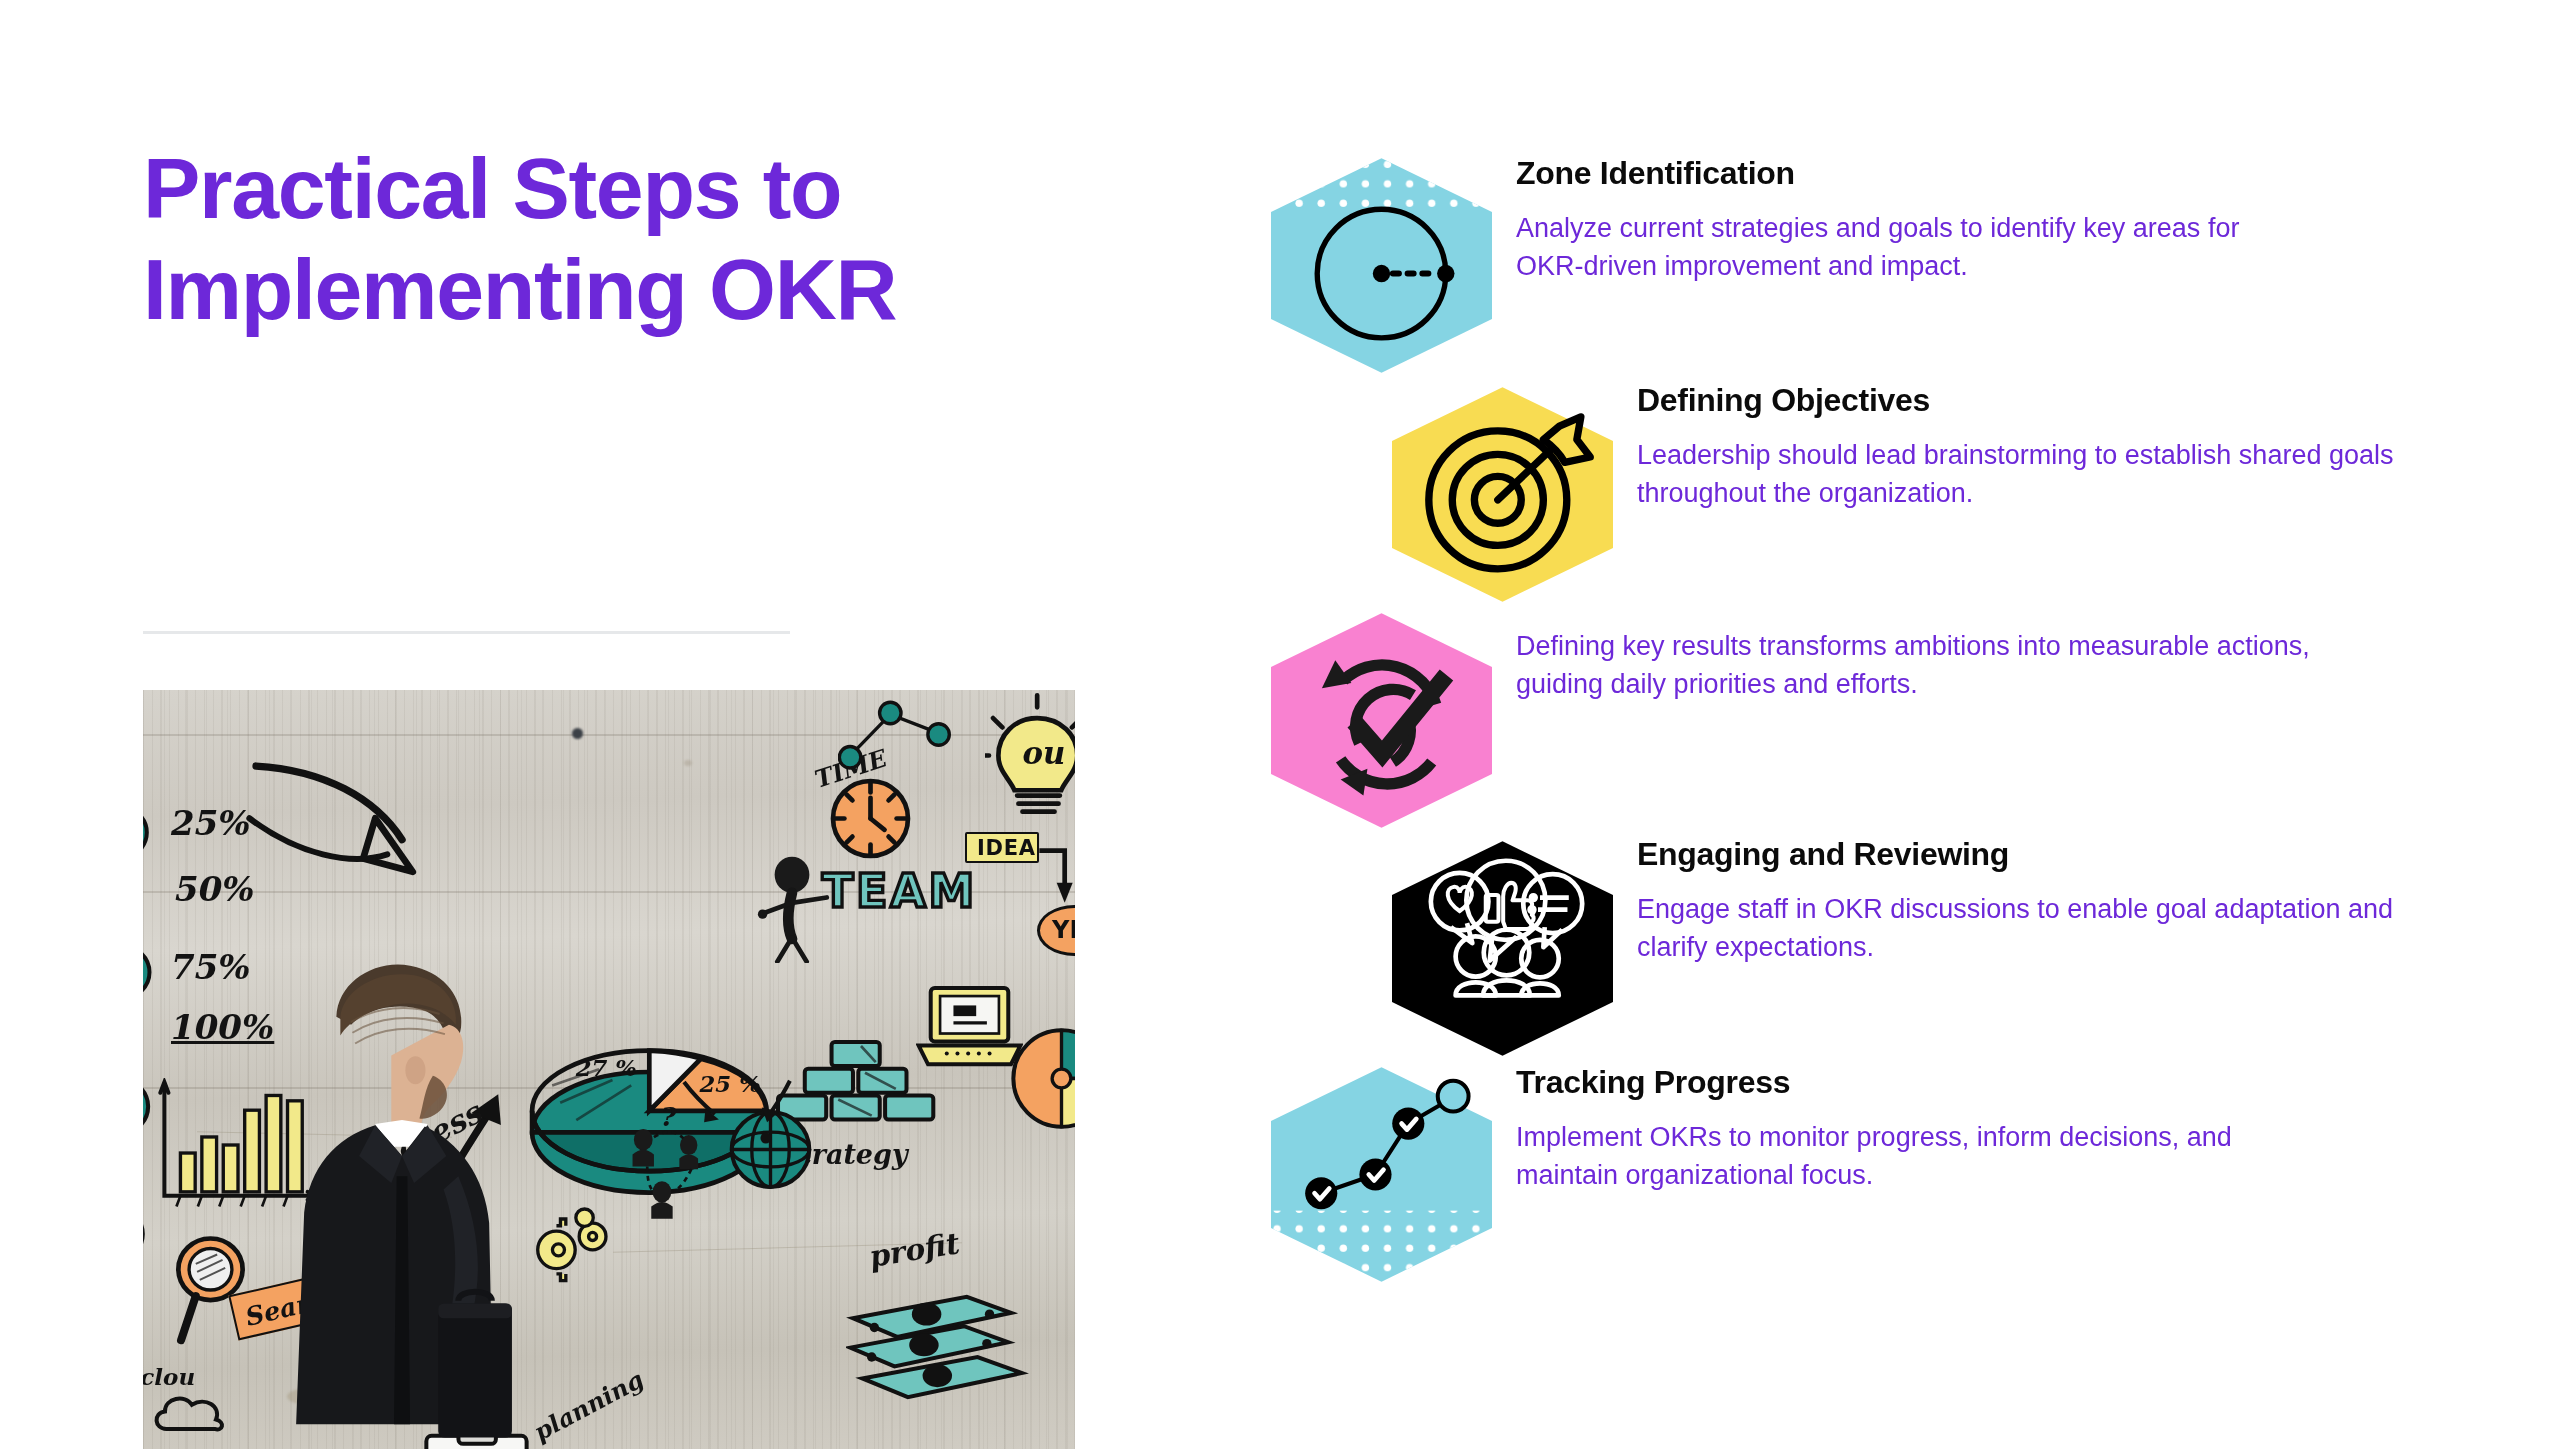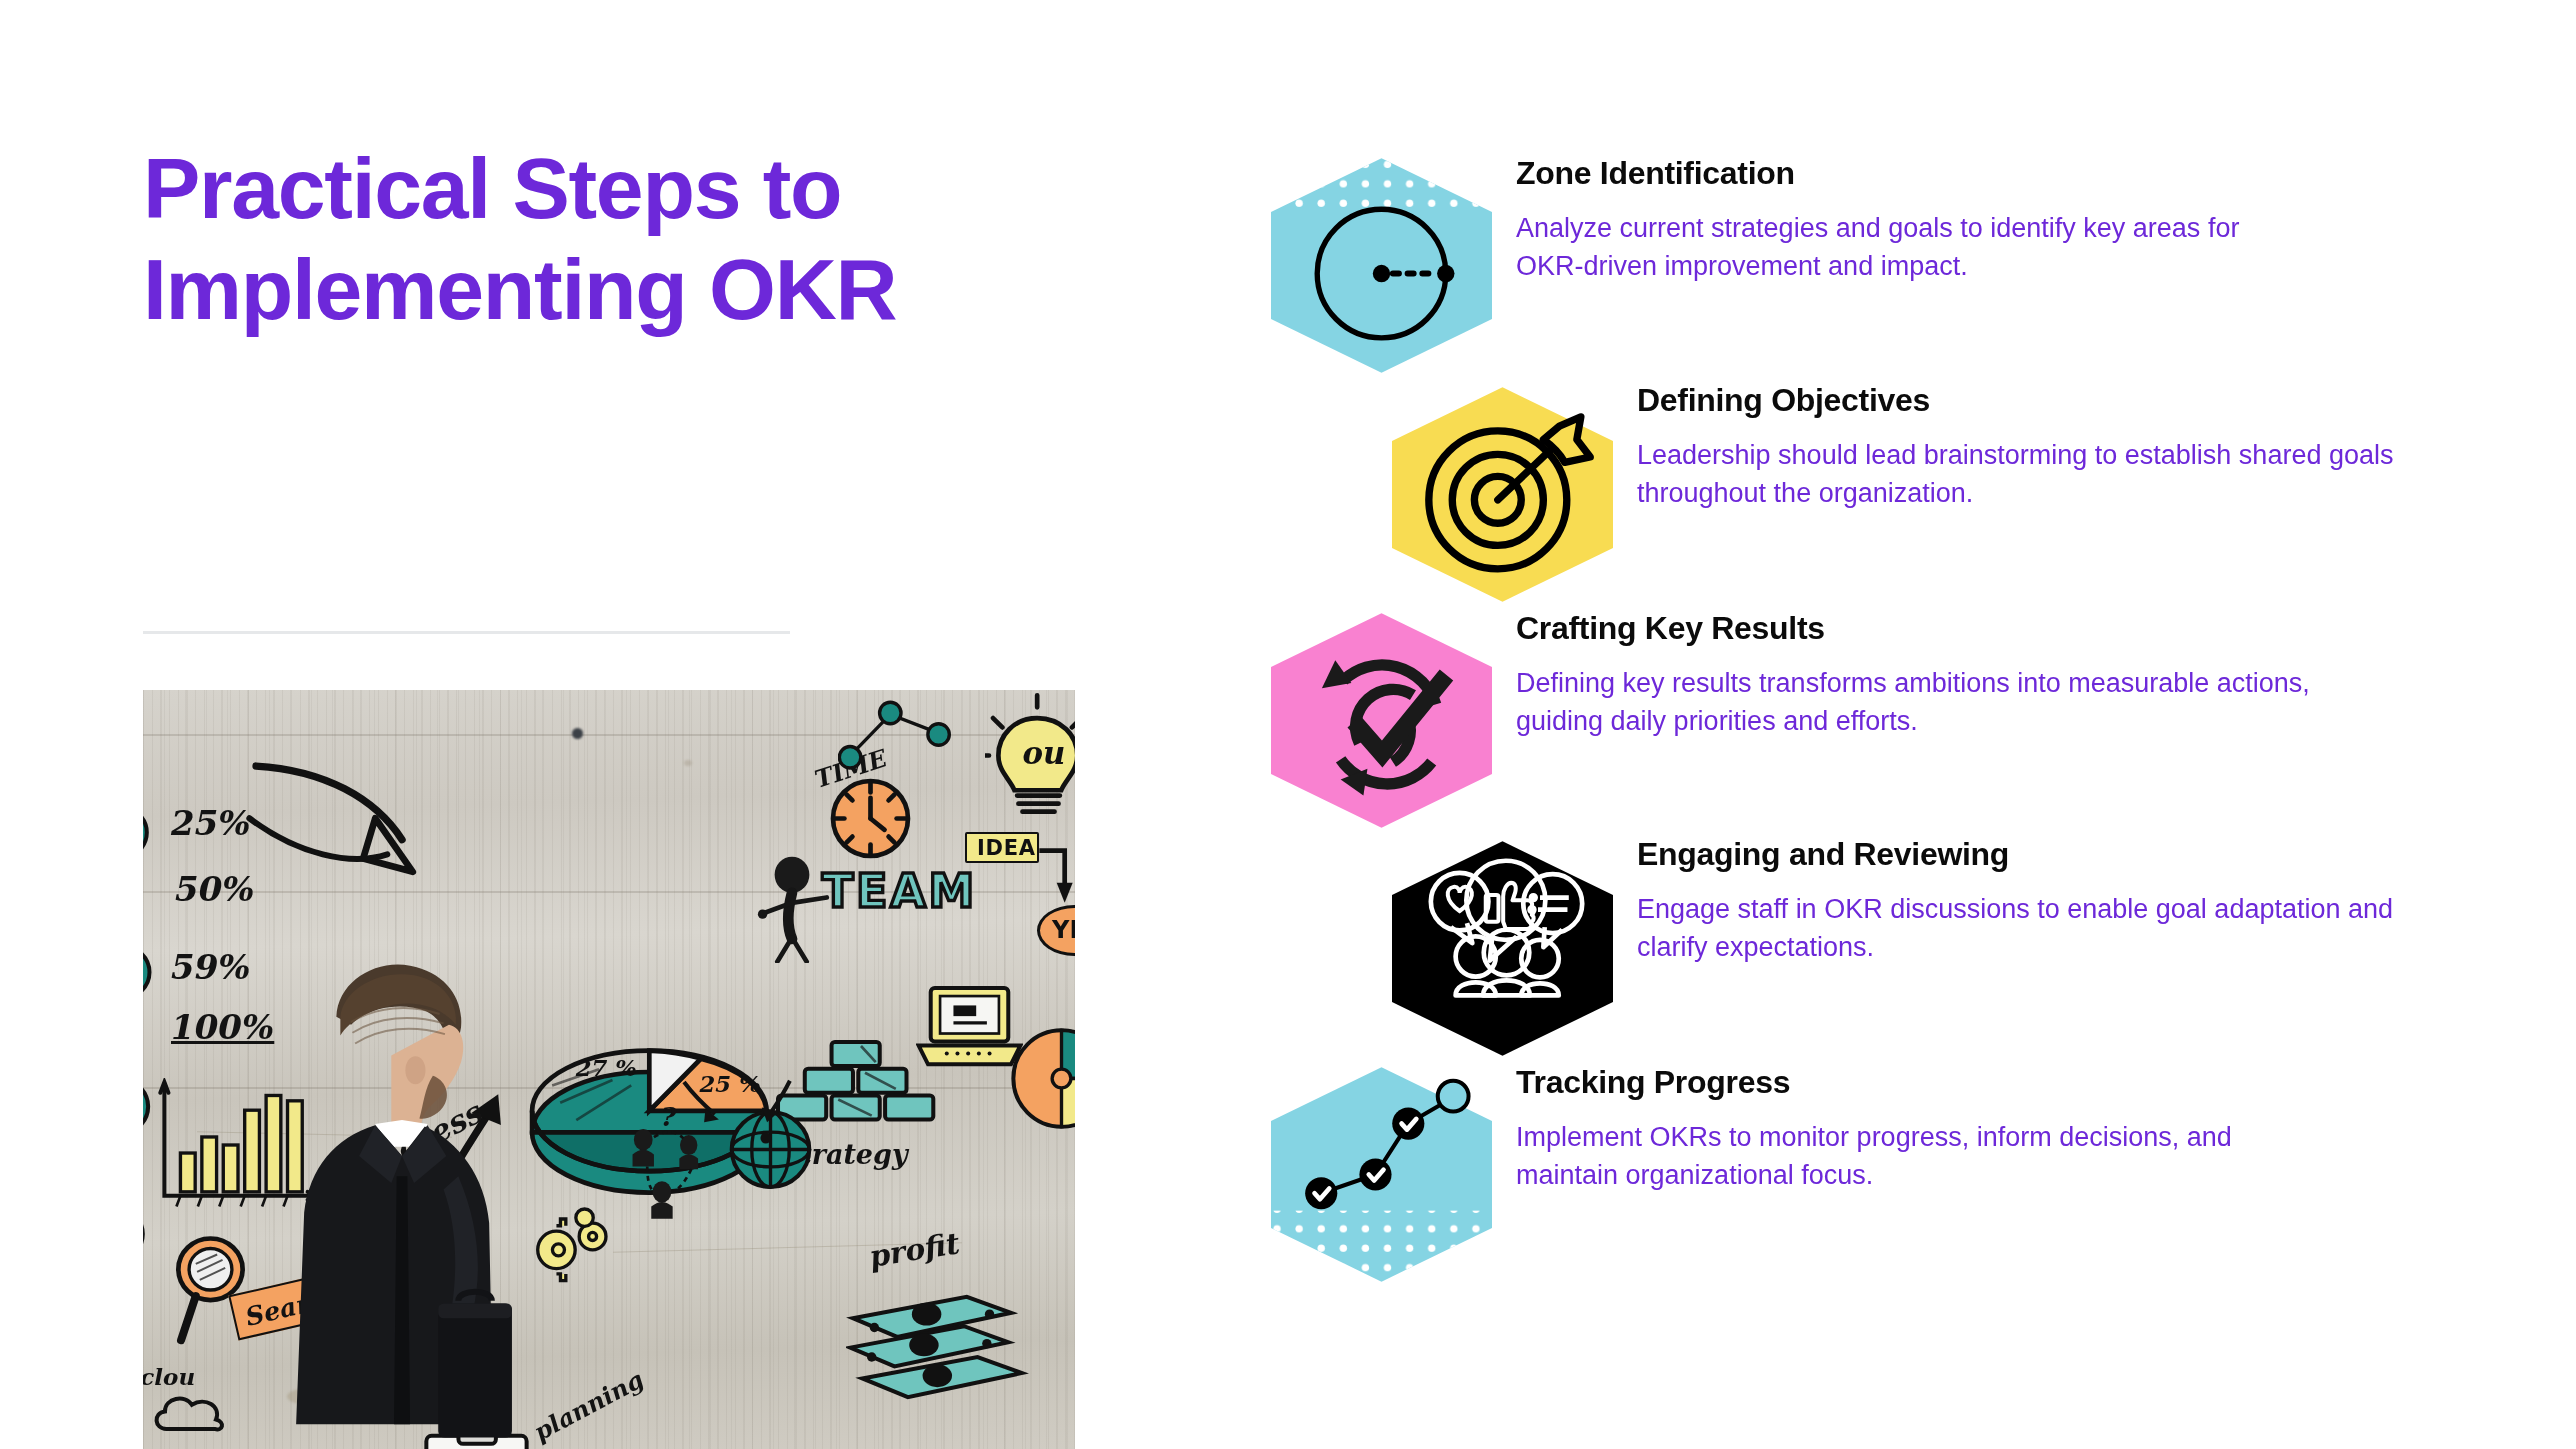--- a/index.html
+++ b/index.html
@@ -101,21 +101,21 @@
     <svg class="dd" style="left:-42px;top:101px;width:148px;height:537px" viewBox="0 0 220 800">
       <g fill="#1a8a80" stroke="#111" stroke-width="6">
         <ellipse cx="24" cy="62" rx="44" ry="40"></ellipse>
         <ellipse cx="24" cy="270" rx="48" ry="42"></ellipse>
         <ellipse cx="20" cy="470" rx="50" ry="44"></ellipse>
         <ellipse cx="16" cy="660" rx="46" ry="42"></ellipse>
       </g>
     </svg>
     <div class="dd handwrite inkText" style="left:28px;top:116px;font-size:34px">25%</div>
     <div class="dd handwrite inkText" style="left:32px;top:182px;font-size:34px">50%</div>
-    <div class="dd handwrite inkText" style="left:28px;top:260px;font-size:34px">59%</div>
+    <div class="dd handwrite inkText" style="left:28px;top:260px;font-size:34px">75%</div>
     <div class="dd handwrite inkText" style="left:28px;top:320px;font-size:34px;text-decoration:underline">100%</div>
 
     <svg class="dd" style="left:101px;top:64px;width:221px;height:154px" viewBox="0 0 330 230">
       <path d="M8 96 C80 150 160 168 214 150" fill="none" stroke="#111" stroke-width="9" stroke-linecap="round"></path>
       <path d="M18 18 C120 24 196 66 236 128" fill="none" stroke="#111" stroke-width="11" stroke-linecap="round"></path>
       <path d="M196 96 L252 176 L178 156 Z" fill="none" stroke="#111" stroke-width="10" stroke-linejoin="round"></path>
     </svg>
 
     <div class="dd handwrite" style="left:671px;top:67px;font-size:24px;transform:rotate(-18deg)">TIME</div>
     <svg class="dd" style="left:684px;top:85px;width:87px;height:87px" viewBox="0 0 130 130">
@@ -435,21 +435,20 @@
             <path d="M240 222 A84 84 0 0 1 104 218"></path>
             <path d="M132 194 A56 56 0 0 1 212 122"></path>
             <path d="M204 154 A56 56 0 0 1 182 222"></path>
           </g>
           <path d="M76 112 L96 70 L120 104 Z" fill="#1a1a1a"></path>
           <path d="M144 232 L104 248 L138 272 Z" fill="#1a1a1a"></path>
           <path d="M124 162 L166 210 L262 92" fill="none" stroke="#1a1a1a" stroke-width="26" stroke-linecap="butt" stroke-linejoin="miter"></path>
         </svg>
       </div>
       <div class="txt" style="left:245px; top:-3.4px; width:939px;">
-        <div class="steptitle">Crafting Key Results</div>
         <div class="stepdesc" style="width:805px">Defining key results transforms ambitions into measurable actions, guiding daily priorities and efforts.</div>
       </div>
     </div>
 
     <div class="step" style="left:0px; top:683px;">
       <div class="hexwrap" style="left:121px; top:0px;">
         <svg viewBox="0 0 330 320">
           <polygon points="165,0 330,80 330,240 165,320 0,240 0,80" fill="#000000"></polygon>
           <g fill="none" stroke="#ffffff" stroke-width="7">
 

